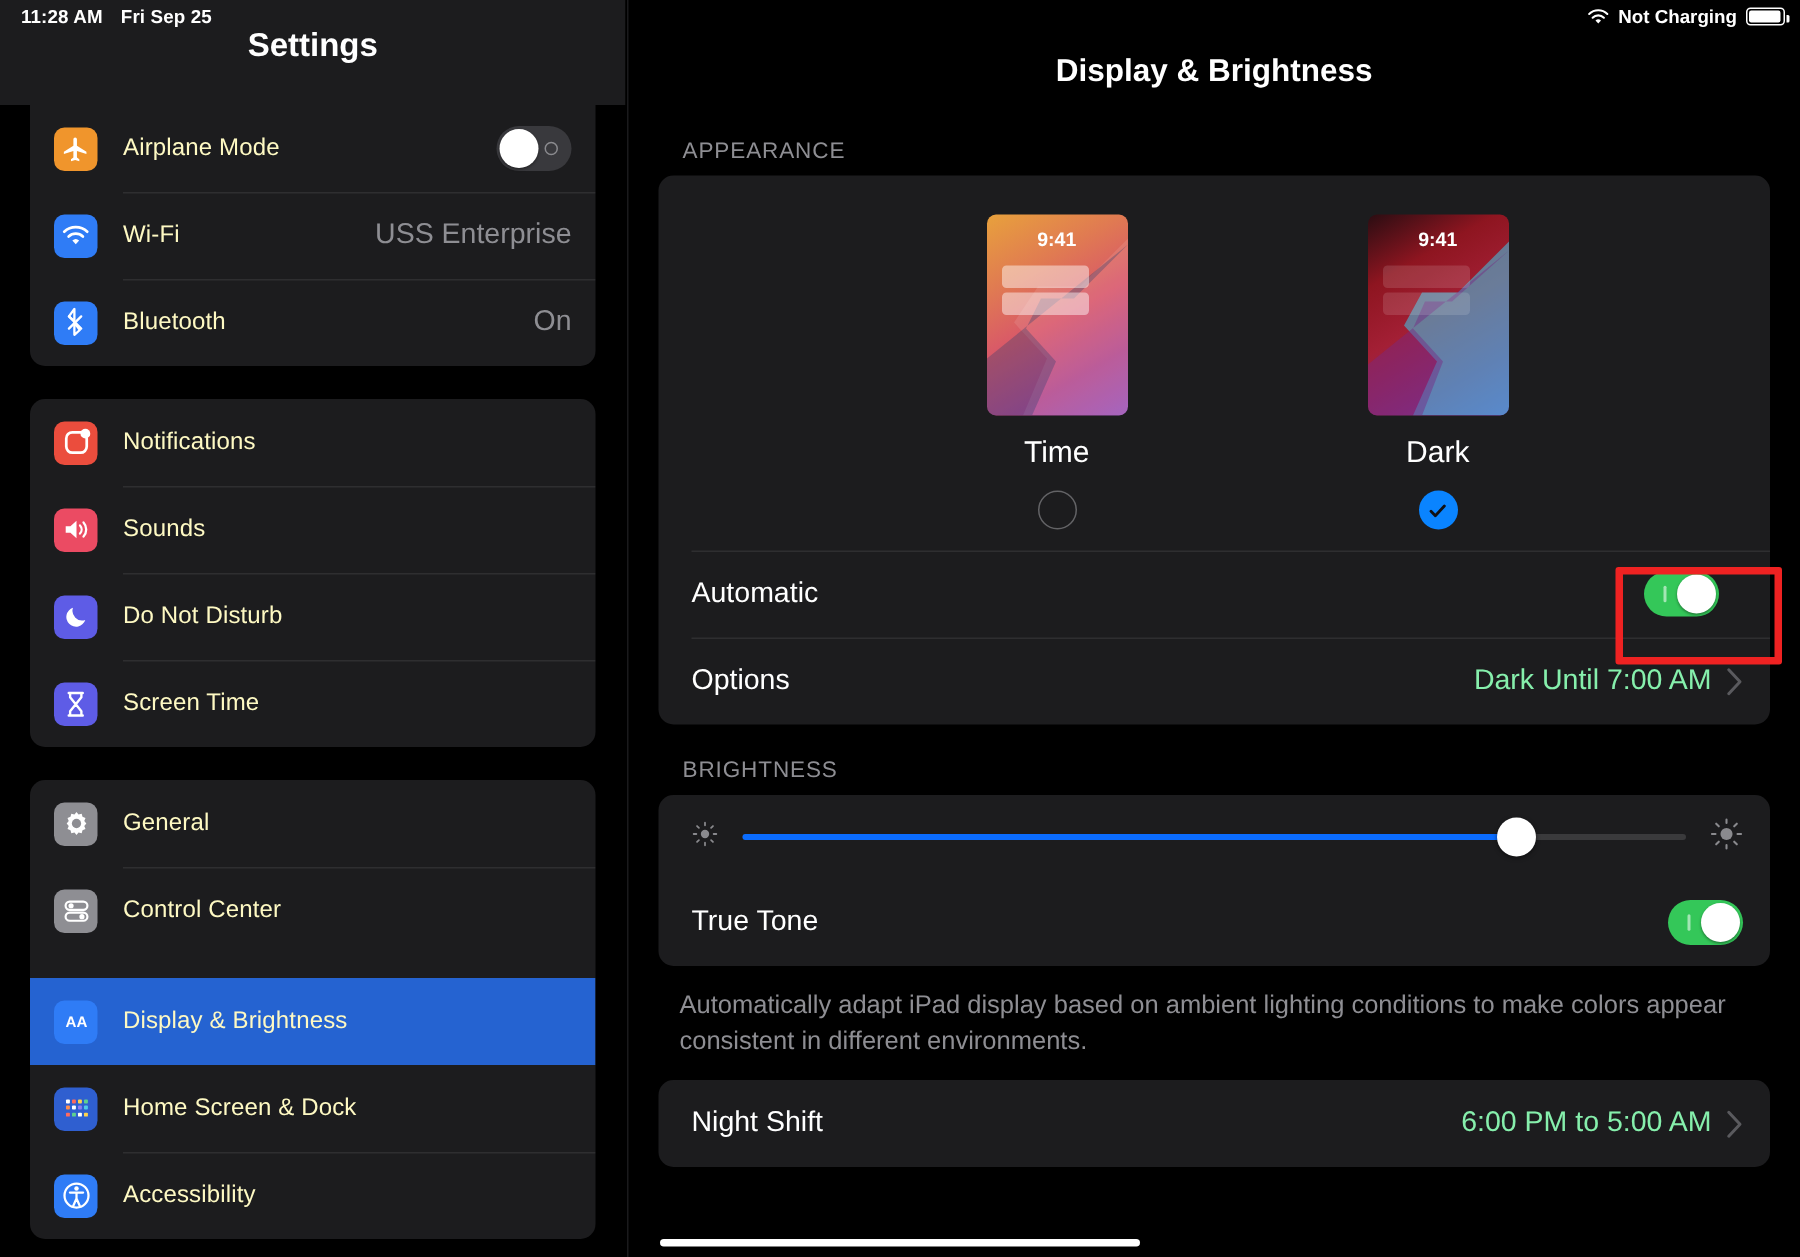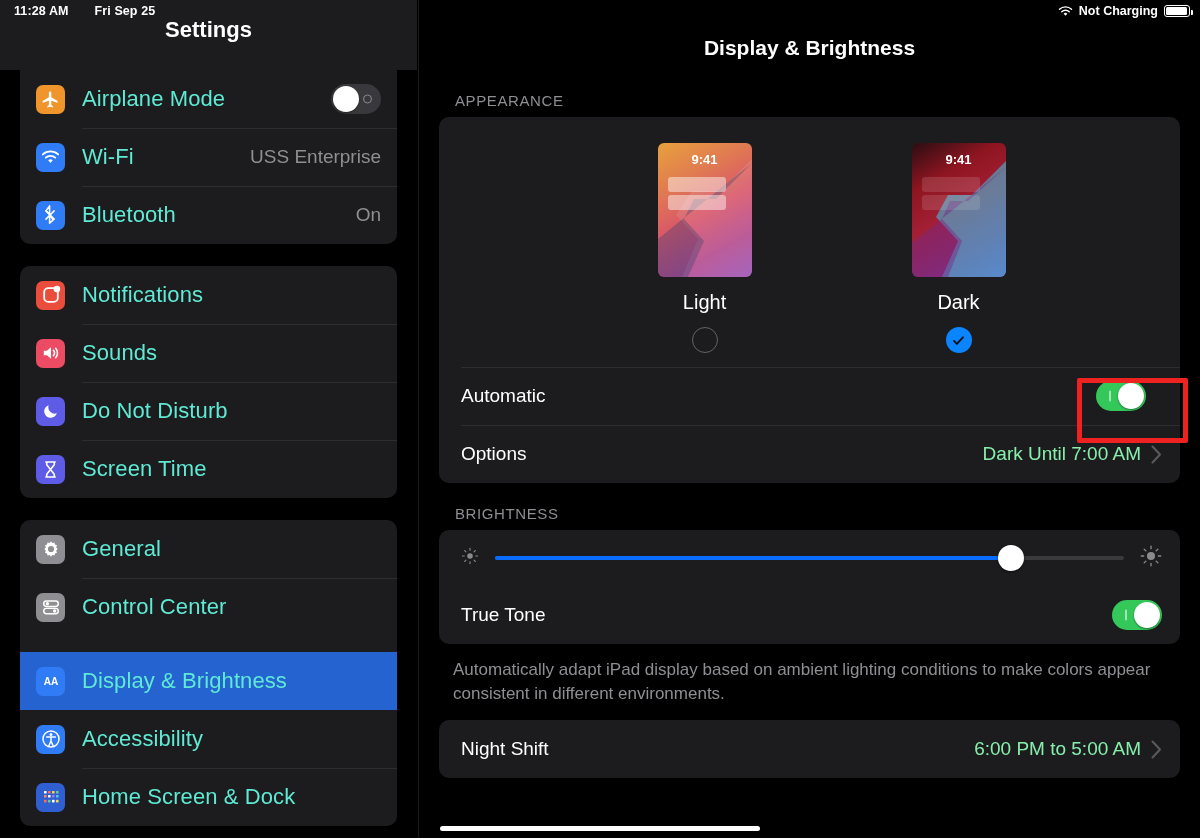--- a/index.html
+++ b/index.html
@@ -8,21 +8,21 @@
     width:1200px; height:838px;
     font-family:"Liberation Sans", sans-serif;
     color:#fff; overflow:hidden; position:relative;
   }
 
   
   .statusbar{
     position:absolute; top:0; left:0; width:1200px; height:22px;
     display:flex; align-items:center; z-index:40;
   }
-  .sb-left{ position:absolute; left:14px; display:flex; align-items:center; gap:26px;
+  .sb-left{ position:absolute; left:14px; display:flex; align-items:center; gap:12px;
             font-size:12.5px; font-weight:bold; letter-spacing:.1px; }
   .sb-right{ position:absolute; right:10px; display:flex; align-items:center; gap:6px;
              font-size:12.5px; font-weight:bold; }
   .wifi-ic{ width:15px; height:11px; display:block; }
   .batt{ width:26px; height:12px; border:1.4px solid #fff; border-radius:3px;
          position:relative; display:inline-block; }
   .batt::after{ content:""; position:absolute; right:-3.5px; top:3.5px;
                 width:2px; height:5px; background:#fff; border-radius:0 1px 1px 0; }
   .batt i{ position:absolute; left:1.2px; top:1.2px; bottom:1.2px; width:21px;
            background:#fff; border-radius:1.5px; display:block; }
@@ -49,21 +49,21 @@
   .row + .row::before{
     content:""; position:absolute; top:0; left:62px; right:0; height:1px; background:#2e2e30;
   }
   .row.selected{ background:#2563d1;margin-top:16px; }
   .row.selected::before{ background:transparent; }
   .row.selected + .row::before{ background:transparent; }
 
   .app-ic{ width:29px; height:29px; border-radius:7px; flex:0 0 29px;
            display:flex; align-items:center; justify-content:center; margin-right:17px; }
   .app-ic svg{ display:block; }
-  .row-label{ font-size:22px; color:#5eead4; letter-spacing:.1px; }
+  .row-label{ font-size:16px; color:#fef9c3; letter-spacing:.1px; }
   .row-value{ margin-left:auto; margin-right:16px; font-size:19px; color:#8e8e93; }
 
   
   .toggle{ margin-left:auto; margin-right:16px; width:50px; height:30px; border-radius:15px;
            position:relative; flex:0 0 50px; }
   .toggle.off{ background:#39393d; }
   .toggle.on{ background:#34c759; }
   .toggle .knob{ position:absolute; top:2px; width:26px; height:26px; border-radius:50%;
                  background:#fff; box-shadow:0 1px 2px rgba(0,0,0,.4); }
   .toggle.off .knob{ left:2px; }
@@ -256,50 +256,50 @@
       </div>
       <div class="row selected">
         <span class="app-ic" style="background:#2f7cf6">
           <svg width="22" height="14" viewBox="0 0 24 14">
               <text x="12" y="11" font-family="Liberation Sans, sans-serif" font-size="11" font-weight="bold" fill="#fff" text-anchor="middle">AA</text>
             </svg>
         </span>
         <span class="row-label">Display &amp; Brightness</span>
       </div>
       <div class="row">
-        <span class="app-ic" style="background:#2f7cf6">
-          <svg width="22" height="22" viewBox="0 0 22 22">
-              <circle cx="11" cy="11" r="8" fill="none" stroke="#fff" stroke-width="1.5"></circle>
-              <circle cx="11" cy="6.4" r="1.5" fill="#fff"></circle>
-              <path d="M6.6 9h8.8M11 9v4m0 0l-2.2 5M11 13l2.2 5" stroke="#fff" stroke-width="1.5" stroke-linecap="round" fill="none"></path>
-            </svg>
-        </span>
-        <span class="row-label">Accessibility</span>
-      </div>
-      <div class="row">
         <span class="app-ic" style="background:#2f5fd0">
           <svg width="22" height="22" viewBox="0 0 22 22">
               <g fill="#fff">
                 <rect x="4" y="5" width="2.6" height="2.6" rx=".6"></rect>
                 <rect x="8" y="5" width="2.6" height="2.6" rx=".6" fill="#ff6b5e"></rect>
                 <rect x="12" y="5" width="2.6" height="2.6" rx=".6" fill="#ffd34e"></rect>
                 <rect x="16" y="5" width="2.6" height="2.6" rx=".6" fill="#5ed18f"></rect>
                 <rect x="4" y="9" width="2.6" height="2.6" rx=".6" fill="#ff8f4e"></rect>
                 <rect x="8" y="9" width="2.6" height="2.6" rx=".6"></rect>
                 <rect x="12" y="9" width="2.6" height="2.6" rx=".6" fill="#8f7ef0"></rect>
                 <rect x="16" y="9" width="2.6" height="2.6" rx=".6" fill="#4ecbe6"></rect>
                 <rect x="4" y="13.8" width="2.6" height="2.6" rx=".6" fill="#ff6b5e"></rect>
                 <rect x="8" y="13.8" width="2.6" height="2.6" rx=".6" fill="#5ed18f"></rect>
                 <rect x="12" y="13.8" width="2.6" height="2.6" rx=".6"></rect>
                 <rect x="16" y="13.8" width="2.6" height="2.6" rx=".6" fill="#ffd34e"></rect>
               </g>
             </svg>
         </span>
         <span class="row-label">Home Screen &amp; Dock</span>
       </div>
+      <div class="row">
+        <span class="app-ic" style="background:#2f7cf6">
+          <svg width="22" height="22" viewBox="0 0 22 22">
+              <circle cx="11" cy="11" r="8" fill="none" stroke="#fff" stroke-width="1.5"></circle>
+              <circle cx="11" cy="6.4" r="1.5" fill="#fff"></circle>
+              <path d="M6.6 9h8.8M11 9v4m0 0l-2.2 5M11 13l2.2 5" stroke="#fff" stroke-width="1.5" stroke-linecap="round" fill="none"></path>
+            </svg>
+        </span>
+        <span class="row-label">Accessibility</span>
+      </div>
     </div>
 
   </div>
 </div>
 
 <div class="detail">
 
   <div class="detail-header">
     <div class="detail-title">Display &amp; Brightness</div>
   </div>
@@ -312,21 +312,21 @@
       <div class="appear-opt">
         <div class="thumb thumb-light">
           <div class="tclock">9:41</div>
           <svg class="swoosh" width="94" height="134" viewBox="0 0 94 134">
             <path d="M94 16 L62 48 L34 48 L18 72 L40 96 L24 134 L94 134 Z" fill="rgba(255,255,255,.10)"></path>
             <path d="M94 20 L58 56 L36 56 L26 76 L46 98 L30 134 L0 134 L0 96 Z" fill="rgba(30,60,110,.30)"></path>
           </svg>
           <div class="bar1"></div>
           <div class="bar2"></div>
         </div>
-        <div class="appear-name">Light</div>
+        <div class="appear-name">Time</div>
         <div class="radio"></div>
       </div>
 
       <div class="appear-opt">
         <div class="thumb thumb-dark">
           <div class="tclock">9:41</div>
           <svg class="swoosh" width="94" height="134" viewBox="0 0 94 134">
             <path d="M94 18 L60 52 L36 52 L24 74 L46 98 L30 134 L94 134 Z" fill="rgba(60,200,235,.55)"></path>
             <path d="M94 24 L56 58 L38 58 L30 76 L50 98 L36 134 L0 134 L0 100 Z" fill="rgba(120,40,130,.45)"></path>
           </svg>

